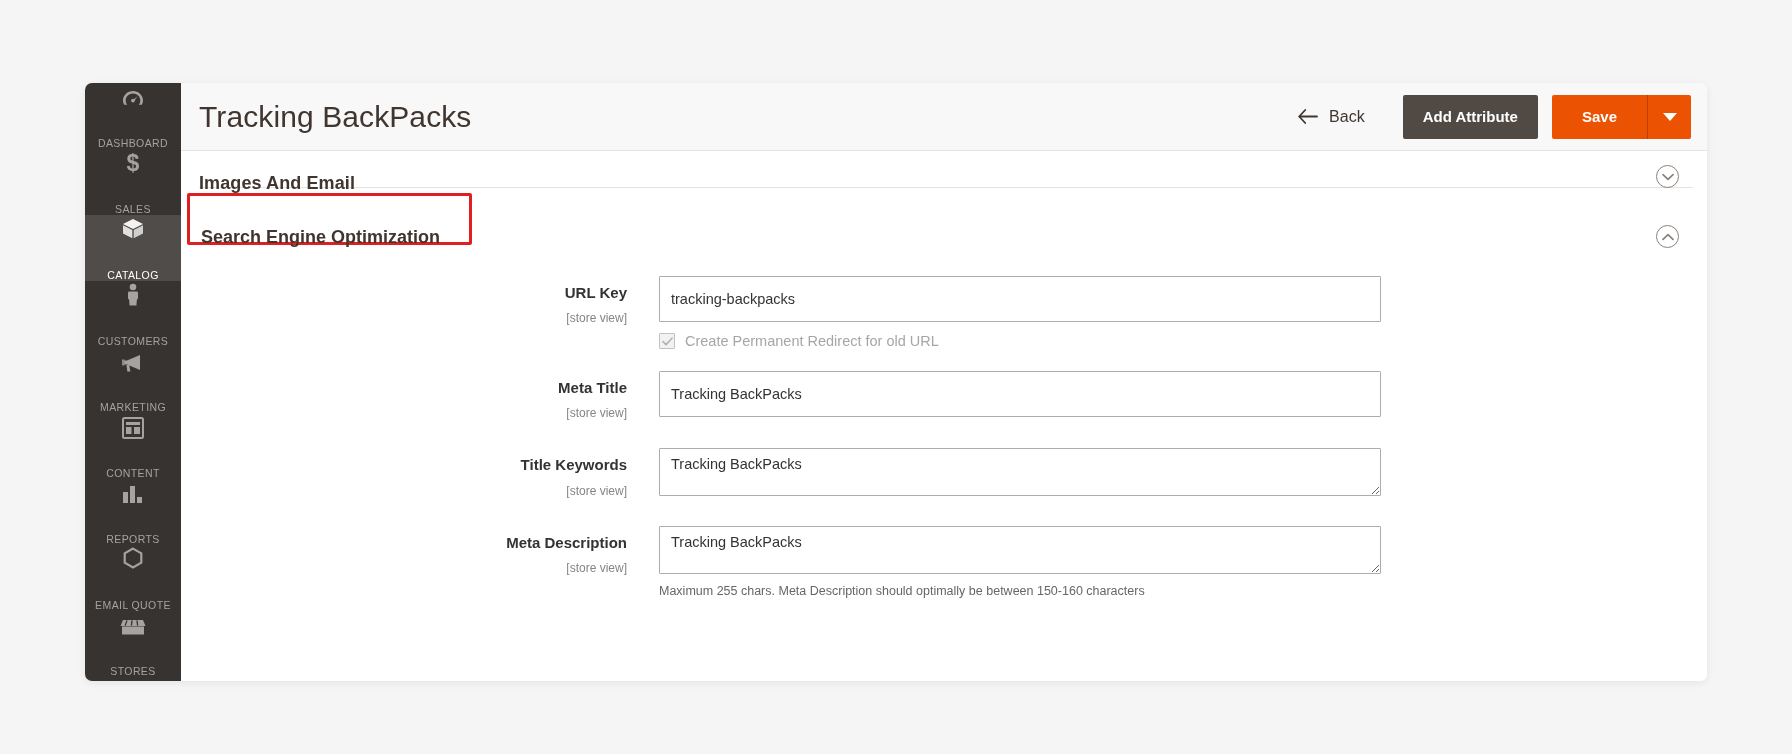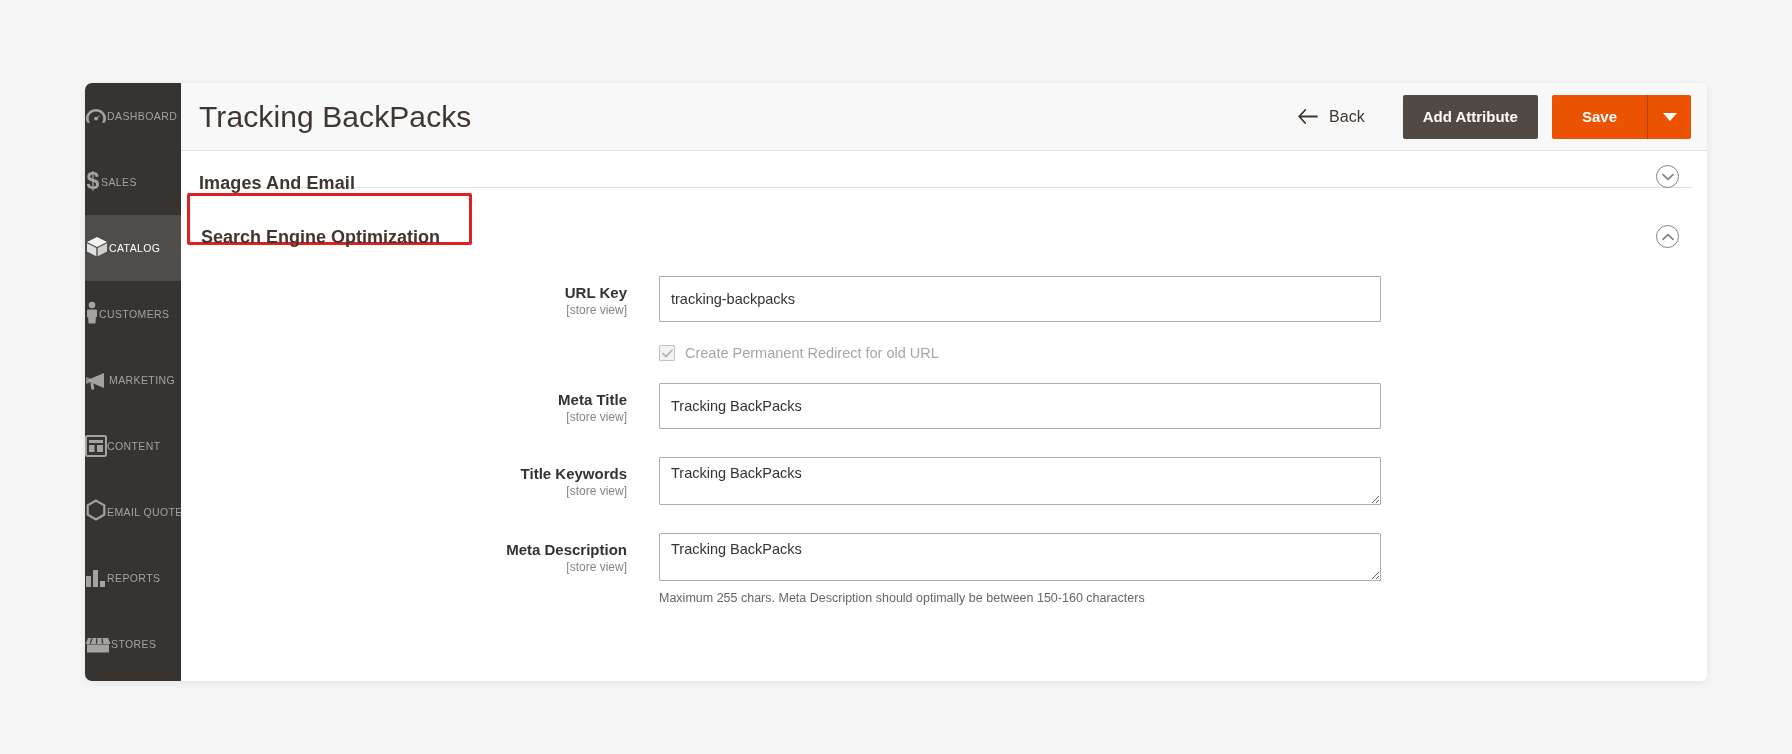--- a/index.html
+++ b/index.html
@@ -38,23 +38,23 @@
     top: 0;
     width: 96px;
     height: 598px;
     background: #373330;
   }
   .nav-item {
     position: relative;
     width: 96px;
     height: 66px;
     display: flex;
-    flex-direction: row;
-    align-items: center;
-    justify-content: flex-start;
+    flex-direction: column;
+    align-items: center;
+    justify-content: space-between;
     cursor: pointer;
     color: #a6a29f;
   }
   .nav-item.active { background: #504c49; }
   .nav-item .ico {
     height: 26px;
     display: flex;
     align-items: flex-end;
     justify-content: center;
     margin-bottom: 4px;
@@ -254,21 +254,21 @@
     font-size: 15px;
     font-weight: bold;
     color: #333333;
     line-height: 1.15;
     white-space: nowrap;
   }
   .field-label .scope {
     display: block;
     font-size: 12px;
     color: #858585;
-    margin-top: 2px;
+    margin-top: 10px;
     white-space: nowrap;
   }
   .field-control { flex: none; }
   .txt-input {
     width: 722px;
     height: 46px;
     border: 1px solid #adadad;
     border-radius: 1px;
     background: #ffffff;
     font-family: inherit;
@@ -290,21 +290,21 @@
     outline: none;
     resize: both;
     overflow: hidden;
     display: block;
     line-height: 1.2;
   }
   .check-row {
     display: flex;
     align-items: center;
     gap: 10px;
-    margin-top: 23px;
+    margin-top: 11px;
     text-align: right;
   }
   .chk {
     width: 16px; height: 16px;
     border: 1px solid #c2c2c2;
     background: #f2f2f2;
     border-radius: 1px;
     display: flex;
     align-items: center;
     justify-content: center;
@@ -391,36 +391,36 @@
             <rect x="4" y="5" width="14" height="3" fill="#a6a29f"></rect>
             <rect x="4" y="10" width="5.5" height="7" fill="#a6a29f"></rect>
             <rect x="12" y="10" width="6" height="7" fill="#a6a29f"></rect>
           </svg>
         </span>
         <span class="nav-label">Content</span>
       </div>
 
       <div class="nav-item">
         <span class="ico">
-          <svg width="22" height="24" viewBox="0 0 22 24">
-            <path d="M11 1.6l8.3 4.8v9.2L11 20.4 2.7 15.6V6.4z" fill="none" stroke="#a6a29f" stroke-width="2.2"></path>
-          </svg>
-        </span>
-        <span class="nav-label">Email Quote</span>
-      </div>
-
-      <div class="nav-item">
-        <span class="ico">
           <svg width="22" height="20" viewBox="0 0 22 20">
             <rect x="1" y="7" width="5" height="11" fill="#a6a29f"></rect>
             <rect x="8" y="1" width="5" height="17" fill="#a6a29f"></rect>
             <rect x="15" y="12" width="5" height="6" fill="#a6a29f"></rect>
           </svg>
         </span>
         <span class="nav-label">Reports</span>
+      </div>
+
+      <div class="nav-item">
+        <span class="ico">
+          <svg width="22" height="24" viewBox="0 0 22 24">
+            <path d="M11 1.6l8.3 4.8v9.2L11 20.4 2.7 15.6V6.4z" fill="none" stroke="#a6a29f" stroke-width="2.2"></path>
+          </svg>
+        </span>
+        <span class="nav-label">Email Quote</span>
       </div>
 
       <div class="nav-item">
         <span class="ico">
           <svg width="26" height="19" viewBox="0 0 26 19">
             <path d="M3 2h20l2.5 6H.5z" fill="#a6a29f"></path>
             <rect x="2" y="8.5" width="22" height="8" fill="#a6a29f"></rect>
             <g stroke="#373330" stroke-width="1.3">
               <line x1="7" y1="2.4" x2="5.2" y2="7.6"></line>
               <line x1="12" y1="2.4" x2="11.4" y2="7.6"></line>

